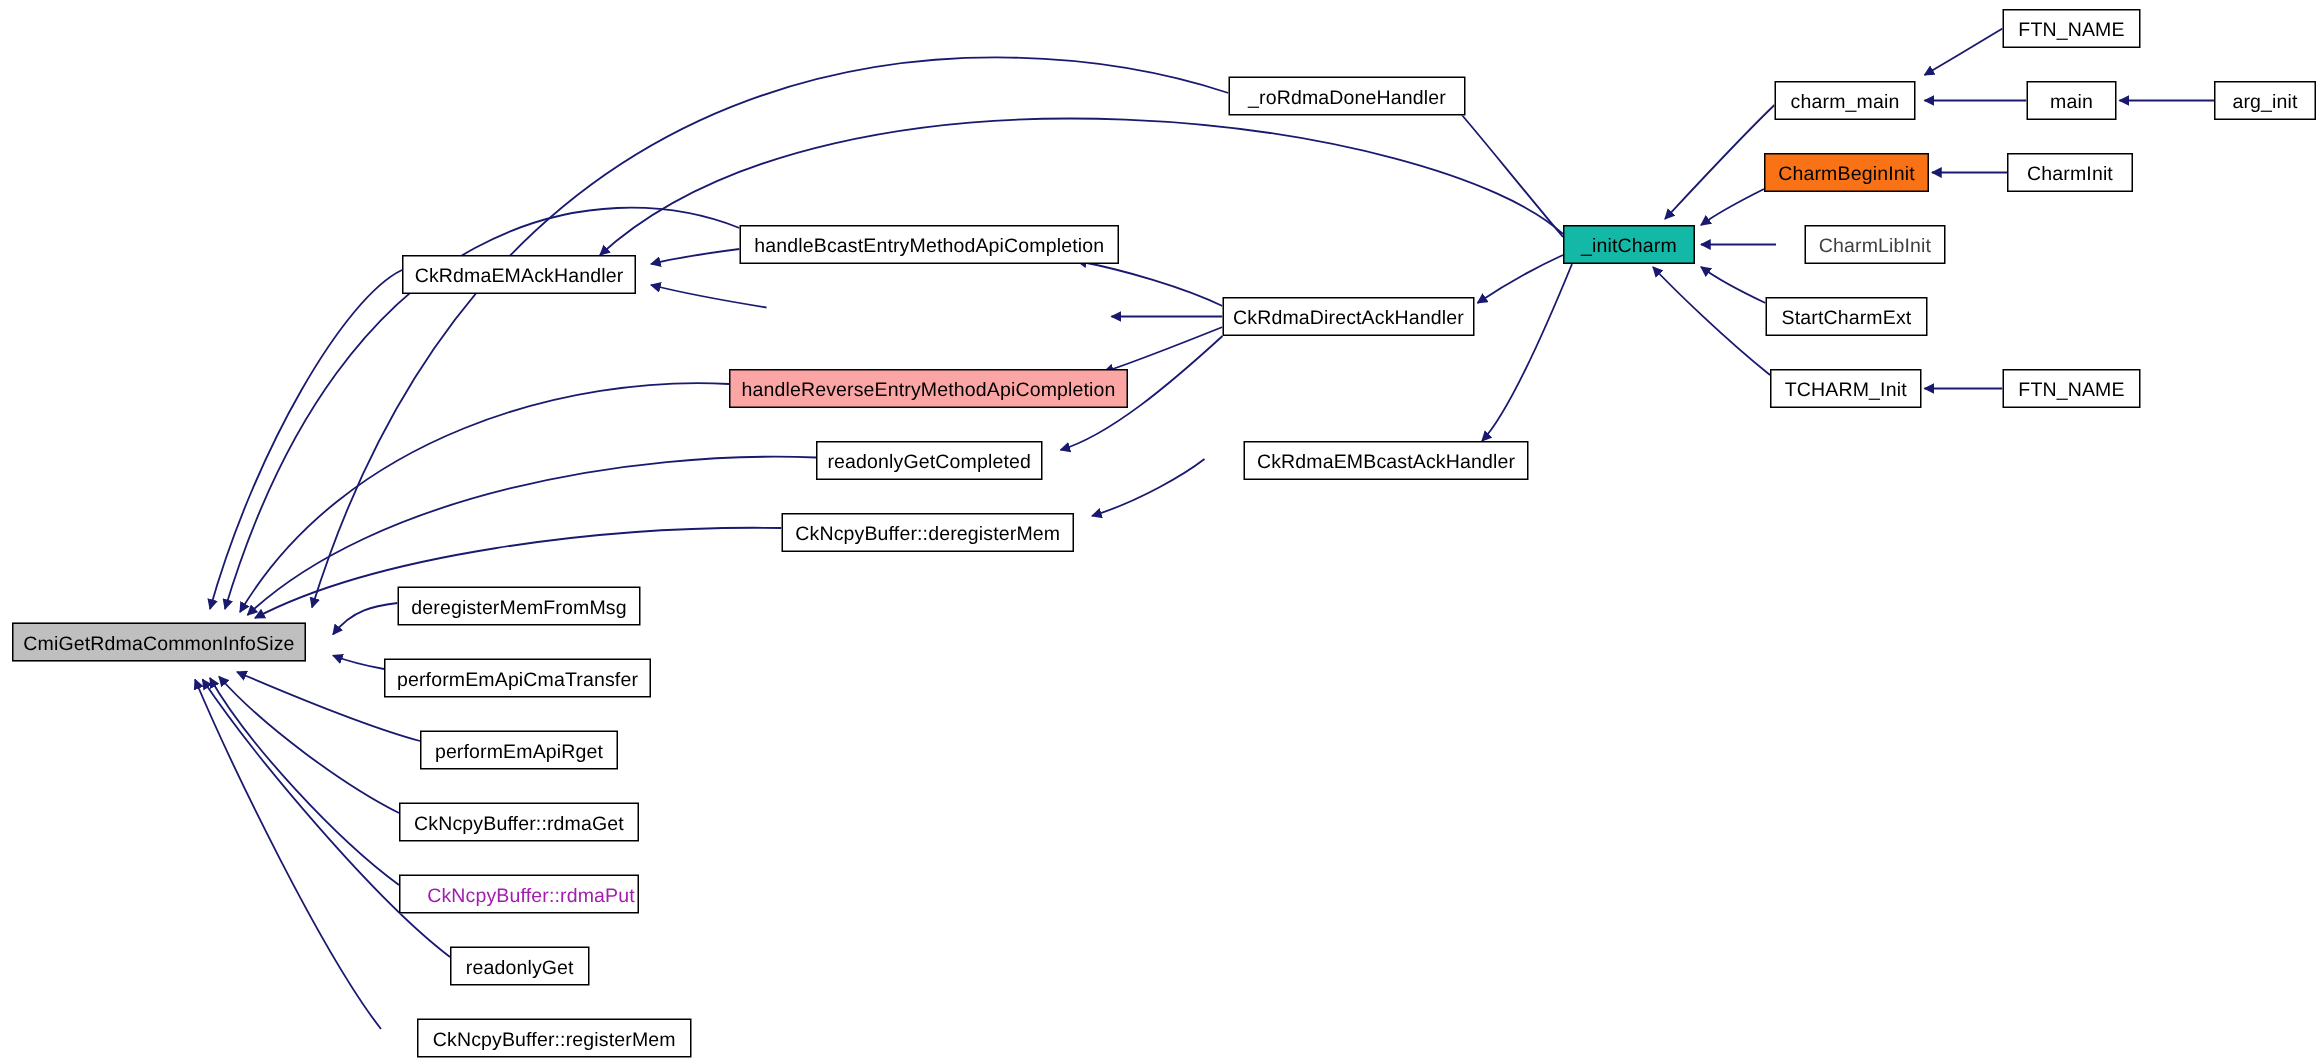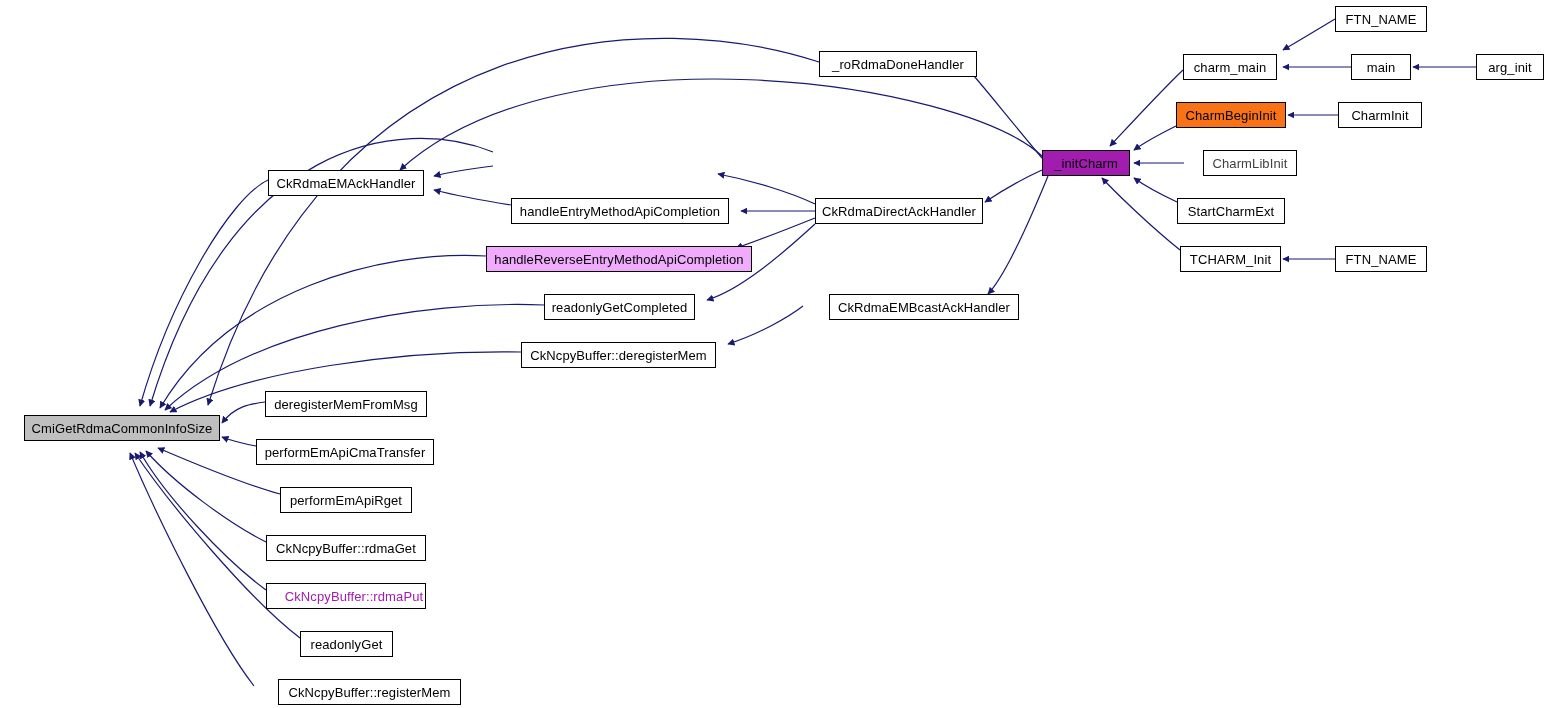--- a/index.html
+++ b/index.html
@@ -83,33 +83,33 @@
       <path d="M 1335,19 C 1320,28 1300,40 1283,50" fill="none" stroke="#191970" stroke-width="1.2" marker-end="url(#ah)"></path>
       <path d="M 1351,67 C 1330,67 1305,67 1283,67" fill="none" stroke="#191970" stroke-width="1.2" marker-end="url(#ah)"></path>
       <path d="M 1476,67 C 1455,67 1432,67 1413,67" fill="none" stroke="#191970" stroke-width="1.2" marker-end="url(#ah)"></path>
       <path d="M 1176,126 C 1160,134 1145,142 1134,150" fill="none" stroke="#191970" stroke-width="1.2" marker-end="url(#ah)"></path>
       <path d="M 1338,115 C 1320,115 1305,115 1288,115" fill="none" stroke="#191970" stroke-width="1.2" marker-end="url(#ah)"></path>
       <path d="M 1184,163 C 1168,163 1150,163 1134,163" fill="none" stroke="#191970" stroke-width="1.2" marker-end="url(#ah)"></path>
       <path d="M 1177,202 C 1160,194 1145,186 1134,178" fill="none" stroke="#191970" stroke-width="1.2" marker-end="url(#ah)"></path>
       <path d="M 1180,250 C 1150,226 1115,192 1102,178" fill="none" stroke="#191970" stroke-width="1.2" marker-end="url(#ah)"></path>
       <path d="M 1335,259 C 1320,259 1305,259 1283,259" fill="none" stroke="#191970" stroke-width="1.2" marker-end="url(#ah)"></path>
     </svg>
-<div class="node highlight" style="left: 24px; top: 415px; width: 196px; height: 26px; border-color: rgb(0, 0, 0); color: rgb(0, 0, 0); background: rgb(191, 191, 191);">
+<div class="node highlight" style="left: 8px; top: 415px; width: 196px; height: 26px; border-color: rgb(0, 0, 0); color: rgb(0, 0, 0); background: rgb(191, 191, 191);">
       <span>CmiGetRdmaCommonInfoSize</span>
     </div>
     <div class="node" style="left: 819px; top: 51px; width: 158px; height: 26px; border-color: rgb(0, 0, 0); color: rgb(0, 0, 0); background: rgb(255, 255, 255);">
       <span>_roRdmaDoneHandler</span>
     </div>
     <div class="node" style="left: 268px; top: 170px; width: 156px; height: 26px; border-color: rgb(0, 0, 0); color: rgb(0, 0, 0); background: rgb(255, 255, 255);">
       <span>CkRdmaEMAckHandler</span>
     </div>
-    <div class="node" style="left: 511px; top: 198px; width: 218px; height: 26px; border-color: rgb(0, 0, 0); color: rgb(0, 0, 0); background: rgb(255, 255, 255);">
-      <span>handleEntryMethodApiCompletion</span>
+    <div class="node" style="left: 493px; top: 150px; width: 253px; height: 26px; border-color: rgb(0, 0, 0); color: rgb(0, 0, 0); background: rgb(255, 255, 255);">
+      <span>handleBcastEntryMethodApiCompletion</span>
     </div>
-    <div class="node" style="left: 486px; top: 246px; width: 266px; height: 26px; border-color: rgb(0, 0, 0); color: rgb(0, 0, 0); background: #f0abfc; text-align: center;">
+    <div class="node" style="left: 486px; top: 246px; width: 266px; height: 26px; border-color: rgb(0, 0, 0); color: rgb(0, 0, 0); background: #fca5a5; text-align: center;">
       <span>handleReverseEntryMethodApiCompletion</span>
     </div>
     <div class="node" style="left: 544px; top: 294px; width: 151px; height: 26px; border-color: rgb(0, 0, 0); color: rgb(0, 0, 0); background: rgb(255, 255, 255);">
       <span>readonlyGetCompleted</span>
     </div>
     <div class="node" style="left: 521px; top: 342px; width: 195px; height: 26px; border-color: rgb(0, 0, 0); color: rgb(0, 0, 0); background: rgb(255, 255, 255);">
       <span>CkNcpyBuffer::deregisterMem</span>
     </div>
     <div class="node" style="left: 265px; top: 391px; width: 162px; height: 26px; border-color: rgb(0, 0, 0); color: rgb(0, 0, 0); background: rgb(255, 255, 255);">
       <span>deregisterMemFromMsg</span>
@@ -131,21 +131,21 @@
     </div>
     <div class="node" style="left: 254px; top: 679px; width: 183px; height: 26px; border-color: rgb(0, 0, 0); color: rgb(0, 0, 0); background: rgb(255, 255, 255); margin-left: 24px;">
       <span>CkNcpyBuffer::registerMem</span>
     </div>
     <div class="node" style="left: 815px; top: 198px; width: 168px; height: 26px; border-color: rgb(0, 0, 0); color: rgb(0, 0, 0); background: rgb(255, 255, 255);">
       <span>CkRdmaDirectAckHandler</span>
     </div>
     <div class="node" style="left: 803px; top: 294px; width: 190px; height: 26px; border-color: rgb(0, 0, 0); color: rgb(0, 0, 0); background: rgb(255, 255, 255); margin-left: 26px;">
       <span>CkRdmaEMBcastAckHandler</span>
     </div>
-    <div class="node" style="left: 1042px; top: 150px; width: 88px; height: 26px; border-color: rgb(0, 0, 0); color: rgb(0, 0, 0); background: #a21caf;">
+    <div class="node" style="left: 1042px; top: 150px; width: 88px; height: 26px; border-color: rgb(0, 0, 0); color: rgb(0, 0, 0); background: #14b8a6;">
       <span>_initCharm</span>
     </div>
     <div class="node" style="left: 1183px; top: 54px; width: 94px; height: 26px; border-color: rgb(0, 0, 0); color: rgb(0, 0, 0); background: rgb(255, 255, 255);">
       <span>charm_main</span>
     </div>
     <div class="node" style="left: 1335px; top: 6px; width: 92px; height: 26px; border-color: rgb(0, 0, 0); color: rgb(0, 0, 0); background: rgb(255, 255, 255);">
       <span>FTN_NAME</span>
     </div>
     <div class="node" style="left: 1351px; top: 54px; width: 60px; height: 26px; border-color: rgb(0, 0, 0); color: rgb(0, 0, 0); background: rgb(255, 255, 255);">
       <span>main</span>

